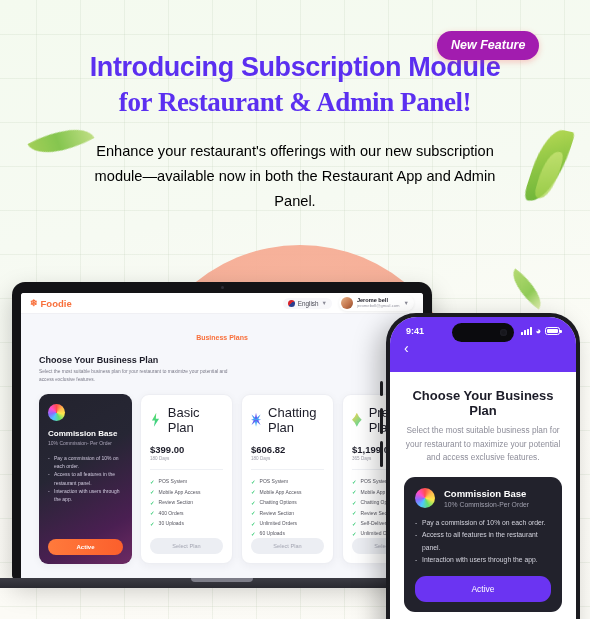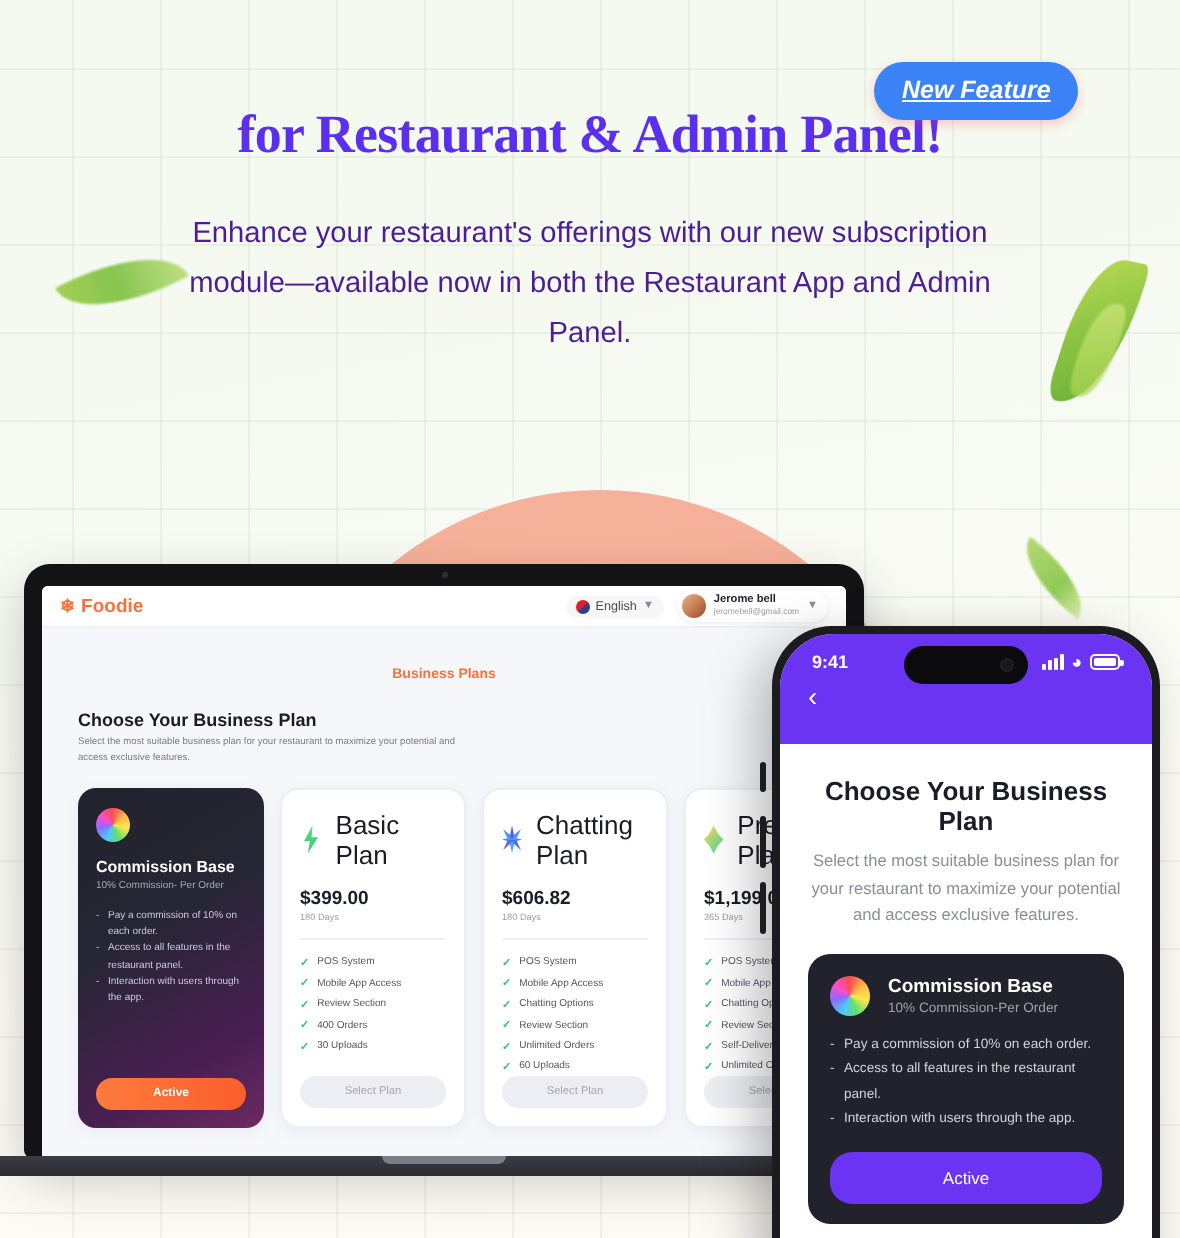--- a/index.html
+++ b/index.html
@@ -73,30 +73,29 @@
   
   .hero { position:absolute; left:0; top:0; width:590px; text-align:center; }
   .hero h1 {
     font-size:27px; line-height:1.28; font-weight:700;
     color:#5b2ff0; letter-spacing:-.4px;
     padding-top:50px;
   }
   .hero h1 .l2 { display:block;font-family:Liberation Serif, serif; }
   .badge {
     position:absolute; left:437px; top:31px;
-    background:#3b82f6; color:#fff;
+    background:#a21caf; color:#fff;
     font-size:12.5px; font-style:italic; font-weight:600;
     padding:7px 14px 8px; border-radius:20px;
     box-shadow:0 2px 6px rgba(249,63,63,.28);
     white-space:nowrap;
-    text-decoration:underline;
   }
   .hero p {
     margin:20px auto 0; width:420px;
-    font-size:14.6px; line-height:1.72; color:#4c1d95;
+    font-size:14.6px; line-height:1.72; color:#000000;
   }
 
   
   .laptop { position:absolute; left:12px; top:282px; width:420px; }
   .lid {
     background:#131316; border-radius:13px 13px 4px 4px;
     padding:9px 9px 0 9px;
     box-shadow:0 10px 26px rgba(0,0,0,.22);
   }
   .cam { width:3px;height:3px;border-radius:50%;background:#2e2e36;
@@ -278,20 +277,21 @@
 <div class="bg"></div>
 <div class="grid"></div>
 <div class="peach-arc"></div>
 <div class="leaf-left"></div>
 <div class="leaf-right"></div>
 <div class="leaf-right2"></div>
 <div class="leaf-mid"></div>
 
 <div class="hero">
   <h1>
+    <span>Introducing Subscription Module</span>
     <span class="l2">for Restaurant &amp; Admin Panel!</span>
   </h1>
   <p>Enhance your restaurant's offerings with our new subscription module—available now in both the Restaurant App and Admin Panel.</p>
 </div>
 <div class="badge">New Feature</div>
 
 <div class="laptop">
   <div class="lid">
     <div class="cam"></div>
     <div class="screen">

